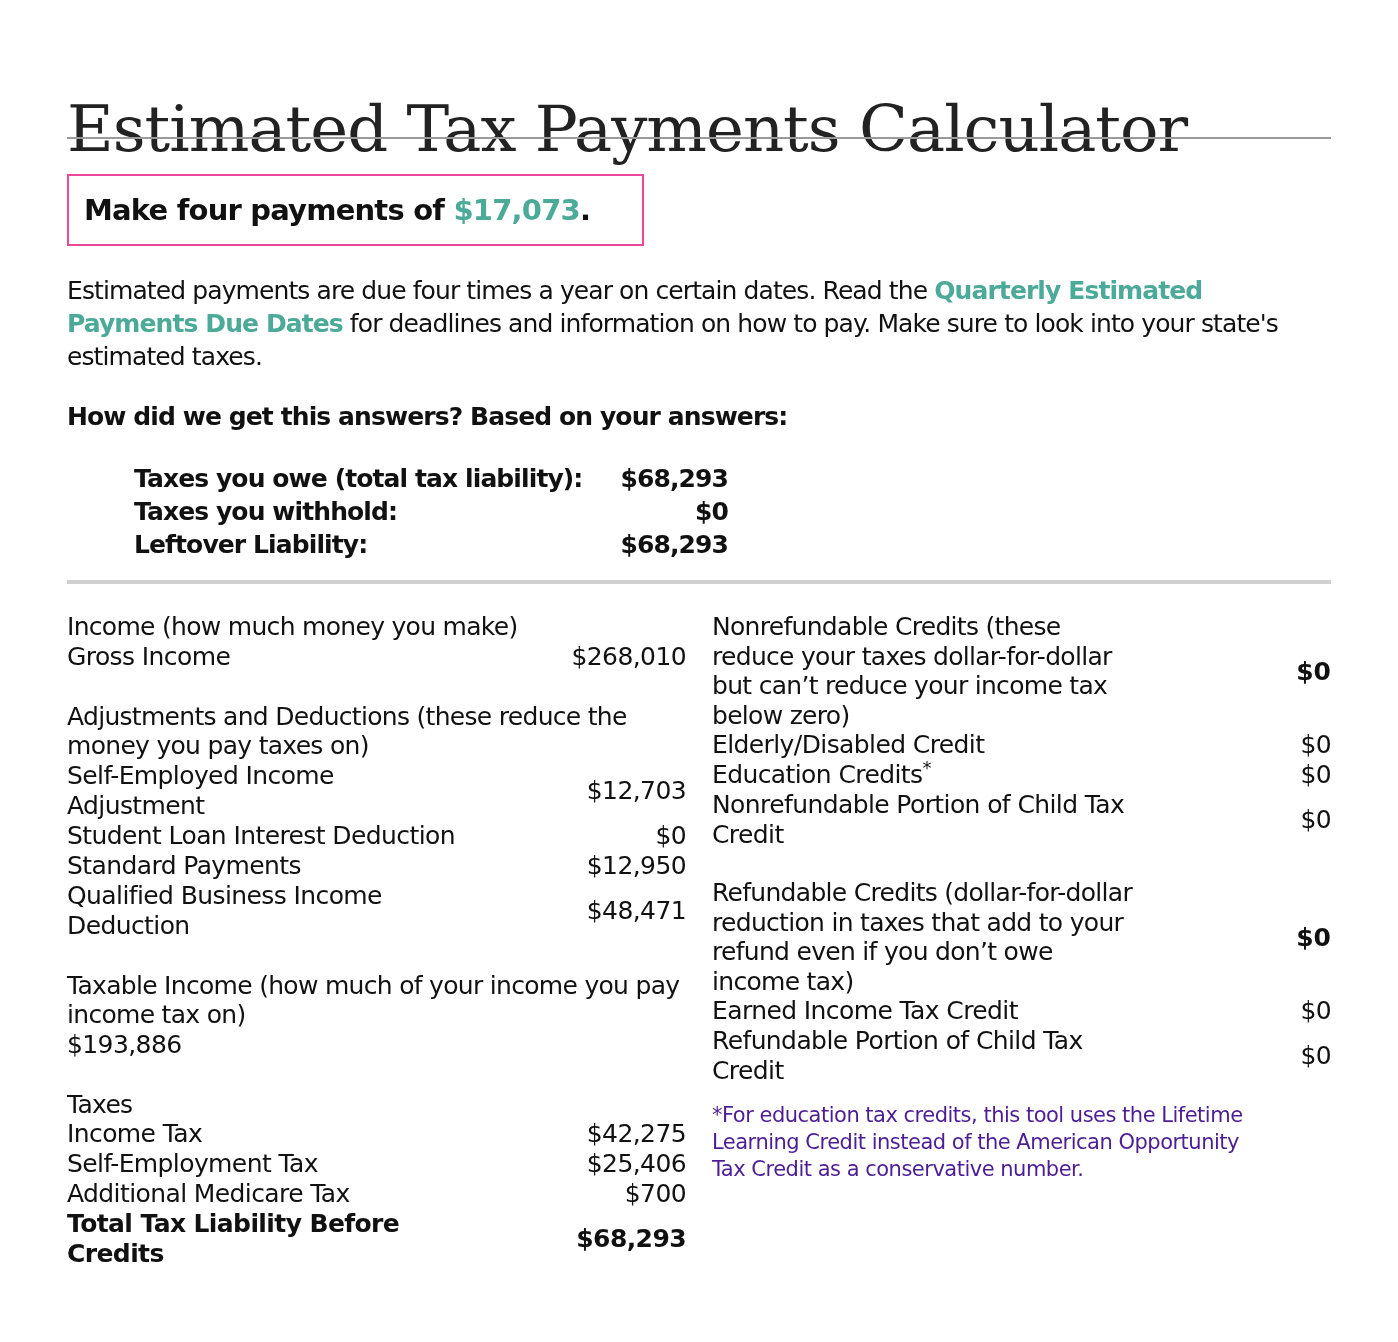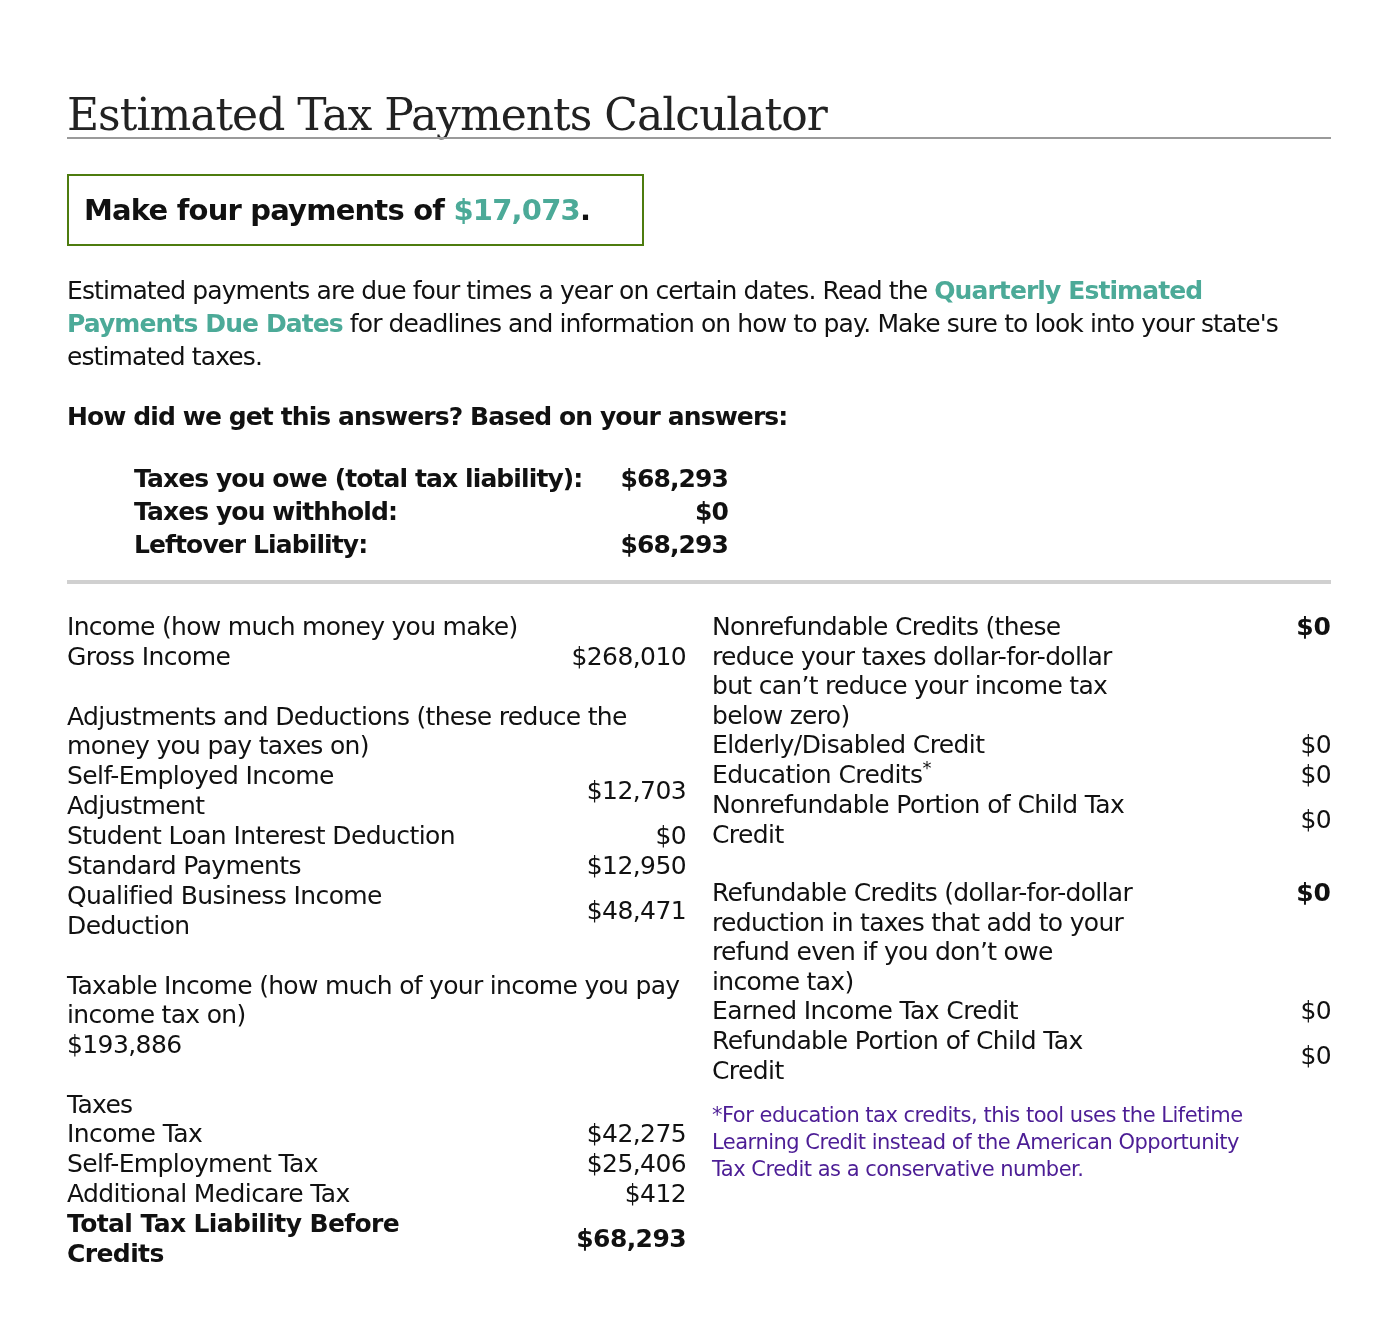--- a/index.html
+++ b/index.html
@@ -3,27 +3,27 @@
   <meta charset="utf-8">
   <style>
     html, body { margin: 0; padding: 0; background: #ffffff; }
     body {
       width: 1398px; height: 1342px; overflow: hidden;
       font-family: "DejaVu Sans", sans-serif; color: #111;
     }
     .page { position: absolute; left: 67px; top: 0; width: 1264px; }
     .title {
       position: absolute; left: 0; top: 44px;
-      font-family: "DejaVu Serif", serif; font-size: 44px; font-weight: 400;
+      font-family: "DejaVu Serif", serif; font-size: 64px; font-weight: 400;
       color: #222; letter-spacing: -1px; white-space: nowrap; line-height: 84px;
     }
     .rule-top { position: absolute; left: 0; top: 137px; width: 1264px; height: 2px; background: #9a9a9a; }
     .result-box {
       position: absolute; left: 0; top: 174px; width: 558px; height: 68px;
-      border: 2px solid #4d7c0f; box-sizing: content-box;
+      border: 2px solid #ec4899; box-sizing: content-box;
       display: flex; align-items: center; padding-left: 15px;
       font-weight: bold; font-size: 29px; letter-spacing: -0.8px; white-space: nowrap;
     }
     .green { color: #4caa98; }
     .intro {
       position: absolute; left: 0; top: 274px; width: 1264px;
       font-size: 25px; line-height: 33px; letter-spacing: -0.9px; color: #111;
     }
     .intro a { color: #4caa98; font-weight: bold; text-decoration: none; }
     .how { position: absolute; left: 0; top: 402px; font-size: 25px; font-weight: bold; letter-spacing: -0.9px; white-space: nowrap; }
@@ -35,21 +35,21 @@
     .col-left { left: 0; width: 619px; }
     .col-right { left: 645px; width: 619px; }
 
     .sec-head { font-weight: normal; font-size: 25px; line-height: 29.5px; letter-spacing: -0.7px; }
     .item { display: flex; justify-content: space-between; align-items: center; font-size: 25px; line-height: 30px; letter-spacing: -0.6px; }
     .item .lbl { flex: 1; }
     .item .val { white-space: nowrap; text-align: left; }
     .item.bold { font-weight: bold; line-height: 29.5px; }
     .gap { height: 30px; }
 
-    .head-row { display: flex; justify-content: space-between; }
+    .head-row { display: flex; justify-content: space-between; align-items: center; }
     .head-row .sec-head { width: 420px; }
     .head-row .val { font-weight: bold; font-size: 25px; }
     .sup { font-size: 18px; vertical-align: super; line-height: 0; }
     .footnote { font-size: 21px; line-height: 27px; letter-spacing: -0.5px; color: #4c1d95; margin-top: 16px; width: 560px; }
   </style>
 </head>
 <body>
 
 <div class="page">
   <h1 class="title">Estimated Tax Payments Calculator</h1>
@@ -121,21 +121,21 @@
     <div class="item">
       <span class="lbl">Income Tax</span>
       <span class="val">$42,275</span>
     </div>
     <div class="item">
       <span class="lbl">Self-Employment Tax</span>
       <span class="val">$25,406</span>
     </div>
     <div class="item">
       <span class="lbl">Additional Medicare Tax</span>
-      <span class="val">$412</span>
+      <span class="val">$700</span>
     </div>
     <div class="item bold">
       <span class="lbl" style="max-width:360px">Total Tax Liability Before Credits</span>
       <span class="val">$68,293</span>
     </div>
   </div>
 
   <div class="col col-right">
     <div class="head-row">
       <div class="sec-head">Nonrefundable Credits (these reduce your taxes dollar-for-dollar but can’t reduce your income tax below zero)</div>

